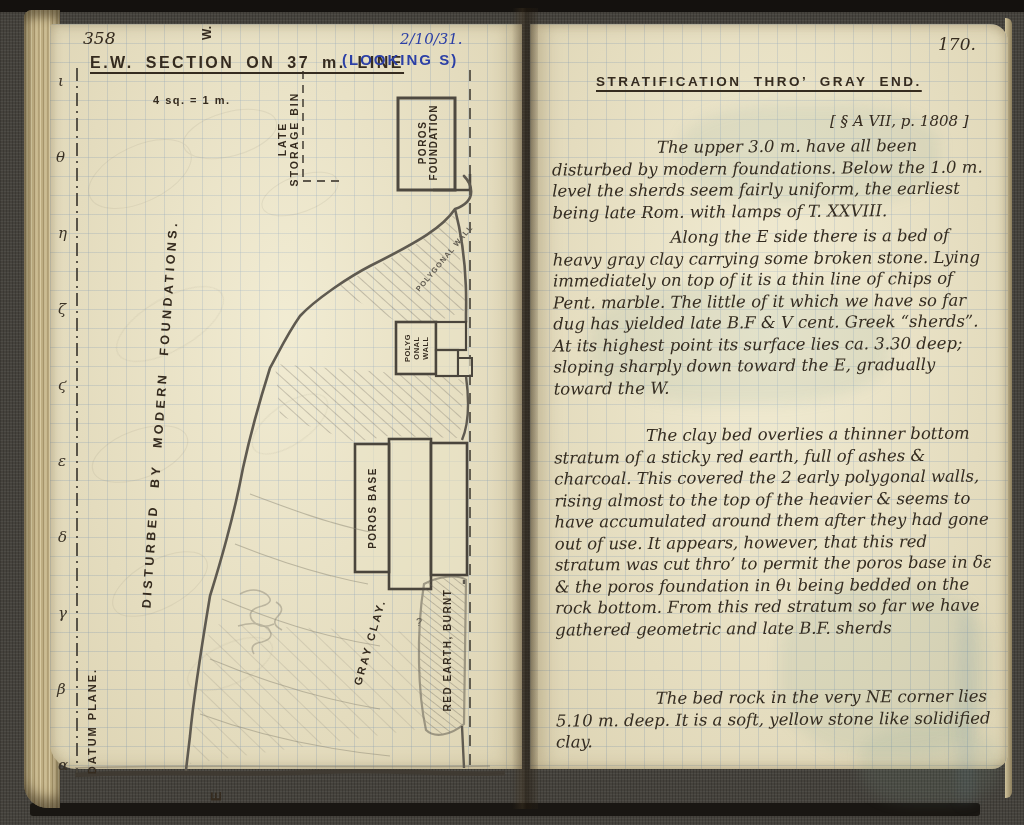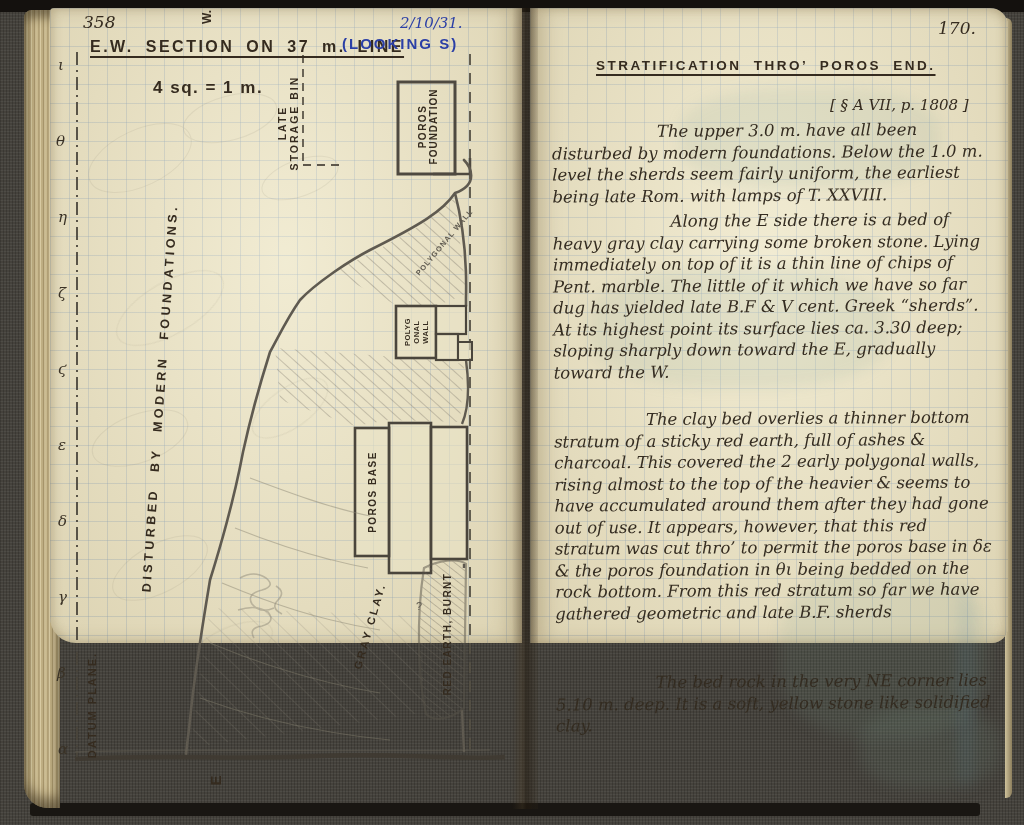--- a/index.html
+++ b/index.html
@@ -19,21 +19,21 @@
   .edge-right{position:absolute;left:1005px;top:18px;width:7px;height:780px;background:linear-gradient(90deg,#cfc29b,#8d7f5d);border-radius:0 6px 6px 0;}
 
   .page-stack{
     position:absolute;left:24px;top:10px;width:36px;height:798px;
     border-radius:8px 0 0 24px;
     background:repeating-linear-gradient(90deg,#c9b98e 0px,#a6946a 1.5px,#d8caa2 3px,#b3a173 4.5px);
     box-shadow:inset 0 8px 10px rgba(40,30,15,.45), inset 0 -10px 12px rgba(40,30,15,.5);
   }
 
   .page{
-    position:absolute;top:8px;height:635px;
+    position:absolute;top:24px;height:745px;
     background-color:#eae3c6;
     background-image:
       radial-gradient(ellipse at 50% 40%, rgba(255,252,235,.35), rgba(160,140,90,.18)),
       linear-gradient(to right, rgba(120,150,185,.30) 1px, transparent 1px),
       linear-gradient(to bottom, rgba(120,150,185,.30) 1px, transparent 1px);
     background-size:100% 100%, 19px 19px, 19px 19px;
   }
   .page-left{left:50px;width:472px;border-radius:4px 0 0 26px;
     box-shadow:inset -14px 0 18px rgba(110,90,50,.25), inset 4px 0 8px rgba(120,100,60,.25);}
   .page-right{left:530px;width:478px;border-radius:0 18px 16px 0;
@@ -49,21 +49,21 @@
 
   .hand-caps{font-family:"Liberation Sans",sans-serif;font-weight:bold;}
   .script{font-family:"DejaVu Serif",serif;font-style:italic;}
 
   .pagenum{font-family:"DejaVu Serif",serif;font-style:italic;font-size:17px;}
 
   .lp-title{font-size:16px;letter-spacing:2.5px;word-spacing:5px;
     text-decoration:underline;text-decoration-thickness:1.5px;text-underline-offset:4px;}
   .lp-looking{font-size:15px;letter-spacing:2px;font-weight:bold;}
   .lp-date{font-size:15px;}
-  .lp-scale{font-size:17px;letter-spacing:1.5px;}
+  .lp-scale{font-size:11px;letter-spacing:1.5px;}
 
   .rot{transform-origin:center center;}
   .vlabel{display:flex;flex-direction:column;align-items:center;justify-content:center;text-align:center;}
 
   .margin-letter{font-family:"DejaVu Serif",serif;font-style:italic;font-size:15px;color:#3a3226;}
 
   .rp-heading{font-size:13.5px;letter-spacing:2.5px;word-spacing:6px;font-weight:bold;
     text-decoration:underline;text-decoration-thickness:1.5px;text-underline-offset:4px;}
   .rp-ref{font-size:15px;}
   .rp-body p{margin:0;font-family:"DejaVu Serif",serif;font-style:italic;
@@ -239,21 +239,21 @@
 <div class="page page-right">
 
   <div class="ghost" style="left:150px;top:80px;width:260px;height:100px;"></div>
   <div class="ghost" style="left:60px;top:260px;width:300px;height:120px;"></div>
   <div class="ghost" style="left:250px;top:560px;width:210px;height:170px;"></div>
   <div class="ghost" style="left:330px;top:700px;width:140px;height:80px;"></div>
   <div class="ghost" style="left:428px;top:580px;width:16px;height:200px;background:rgba(95,135,160,.16);"></div>
 
   <div class="abs pagenum ink" style="left:408px;top:10px;">170.</div>
 
-  <div class="abs ink rp-heading hand-caps" style="left:66px;top:50px;">STRATIFICATION THRO’ POROS END.</div>
+  <div class="abs ink rp-heading hand-caps" style="left:66px;top:50px;">STRATIFICATION THRO’ GRAY END.</div>
 
   <div class="abs script ink rp-ref" style="left:300px;top:88px;">[ § A VII, p. 1808 ]</div>
 
   <div class="abs rp-body" style="left:24px;top:112px;width:440px;transform:rotate(-0.4deg);">
     <p style="text-indent:105px;margin-bottom:4px;">The upper 3.0 m. have all been disturbed by modern foundations. Below the 1.0 m. level the sherds seem fairly uniform, the earliest being late Rom. with lamps of T. XXVIII.</p>
     <p style="text-indent:118px;margin-bottom:26px;">Along the E side there is a bed of heavy gray clay carrying some broken stone. Lying immediately on top of it is a thin line of chips of Pent. marble. The little of it which we have so far dug has yielded late B.F &amp; V cent. Greek “sherds”. At its highest point its surface lies ca. 3.30 deep; sloping sharply down toward the E, gradually toward the W.</p>
     <p style="text-indent:92px;margin-bottom:48px;">The clay bed overlies a thinner bottom stratum of a sticky red earth, full of ashes &amp; charcoal. This covered the 2 early polygonal walls, rising almost to the top of the heavier &amp; seems to have accumulated around them after they had gone out of use. It appears, however, that this red stratum was cut thro’ to permit the poros base in δε &amp; the poros foundation in θι being bedded on the rock bottom. From this red stratum so far we have gathered geometric and late B.F. sherds</p>
     <p style="text-indent:100px;">The bed rock in the very NE corner lies 5.10 m. deep. It is a soft, yellow stone like solidified clay.</p>
   </div>
 </div>

